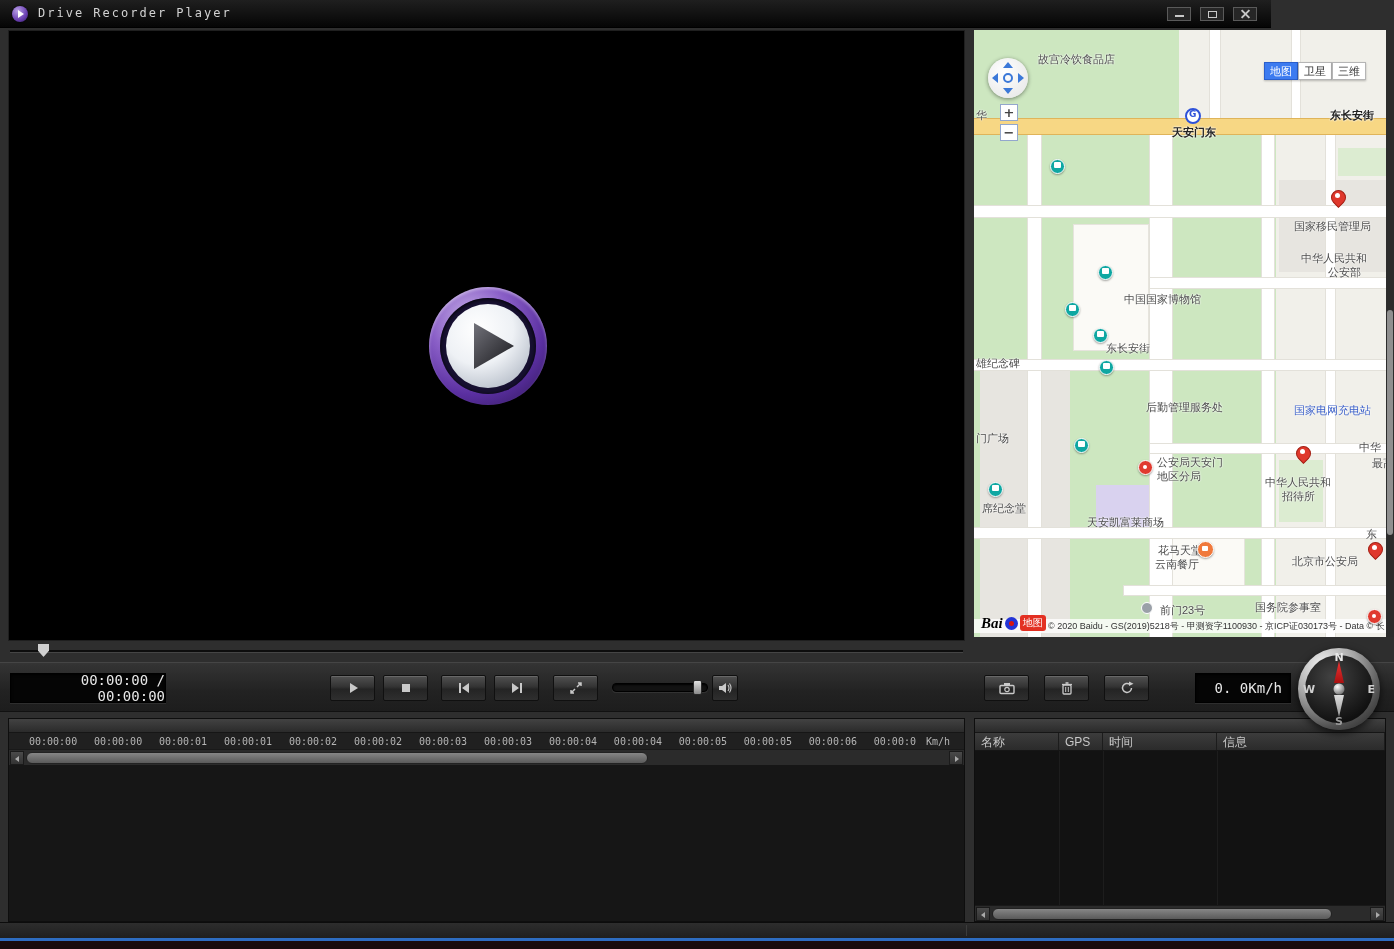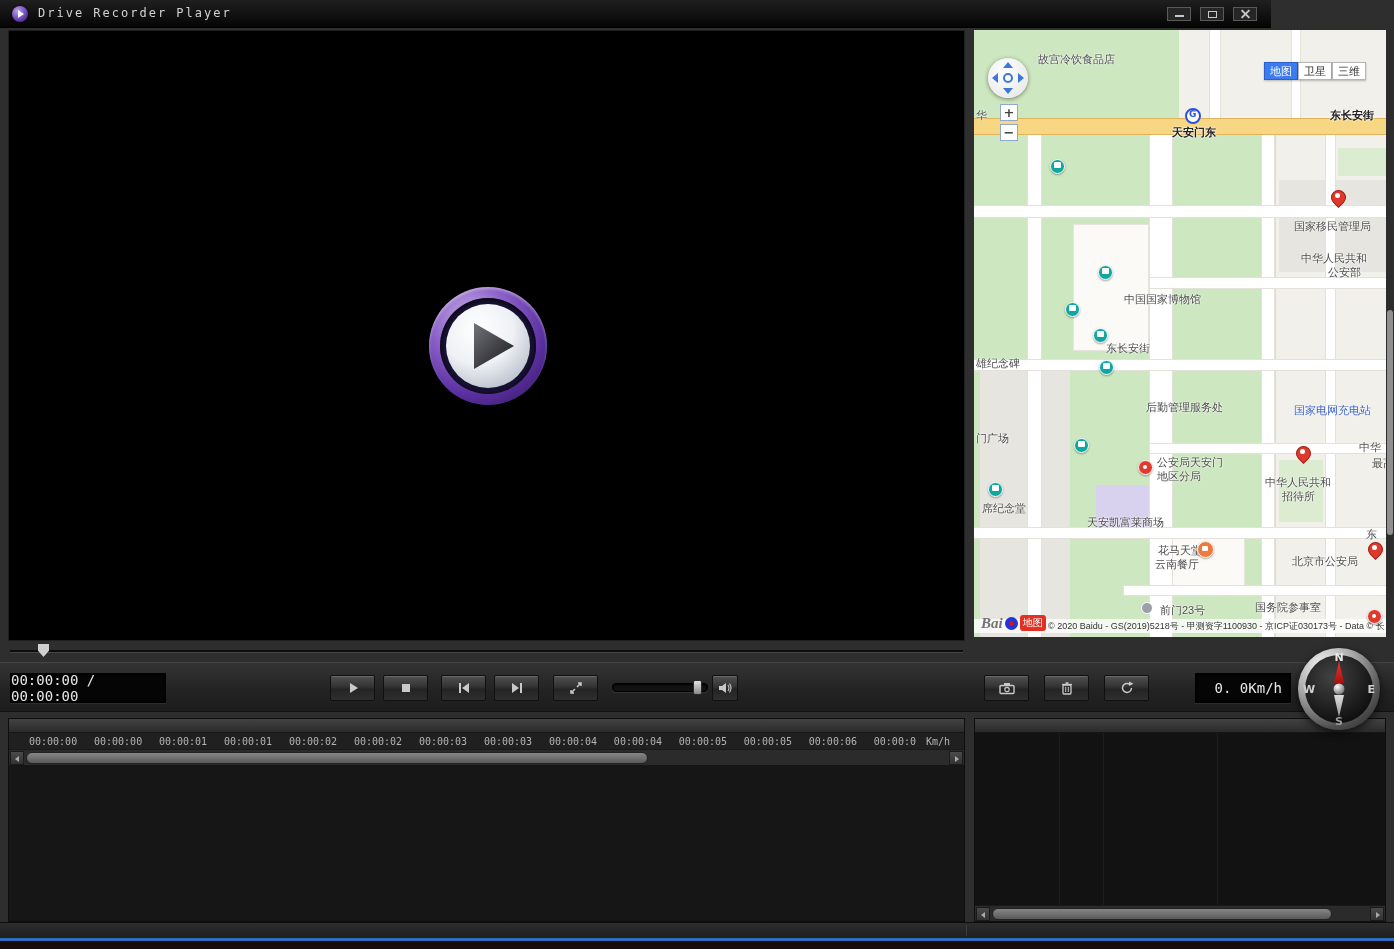--- a/index.html
+++ b/index.html
@@ -42,21 +42,21 @@
     border-bottom:1px solid #454545; cursor:pointer; }
   .seek-thumb { position:absolute; left:30px; top:2px; width:11px; height:13px; background:#d0d0d0;
     clip-path:polygon(0 0,100% 0,100% 52%,50% 100%,0 52%); cursor:pointer;
     box-shadow:0 0 1px #000; }
 
   
   .controls { position:absolute; left:0; top:662px; width:1394px; height:50px;
     background:linear-gradient(#343434,#222 60%,#1d1d1d); border-top:1px solid #454545; border-bottom:1px solid #111; }
   .display-box { position:absolute; background:#050505; border:1px solid #000;
     box-shadow:inset 0 1px 3px #000, 0 1px 0 rgba(255,255,255,.07);
-    color:#e8e8e8; font:14px "DejaVu Sans Mono", monospace; display:flex; align-items:center; }
+    color:#e8e8e8; font:14px "DejaVu Sans Mono", monospace; display:flex; align-items:center;text-align:right; }
   .timebox { left:10px; top:10px; width:156px; height:30px; justify-content:center; }
   .speedbox { left:1195px; top:10px; width:96px; height:30px; justify-content:flex-end; padding-right:8px; }
   .tbtn { position:absolute; top:12px; width:45px; height:26px; cursor:pointer;
     background:linear-gradient(#515151,#333 45%,#242424 55%,#2f2f2f);
     border:1px solid #101010; border-radius:2px; box-shadow:inset 0 1px 0 rgba(255,255,255,.14);
     display:flex; align-items:center; justify-content:center; }
   .sqbtn { width:26px; }
   .vol-track { position:absolute; left:612px; top:20px; width:96px; height:9px; background:#121212;
     border:1px solid #000; border-radius:4px; cursor:pointer;
     box-shadow:inset 0 1px 2px #000, 0 1px 0 rgba(255,255,255,.08); }
@@ -127,21 +127,21 @@
   .pan .ar { right:4px; top:15px; border-top:5px solid transparent; border-bottom:5px solid transparent; border-left:6px solid #3b78d8; }
   .zbtn { position:absolute; left:26px; width:18px; height:17px; background:#fff; border:1px solid #93a7cd;
     color:#444; font:bold 13px/15px "DejaVu Sans", sans-serif; text-align:center; cursor:pointer; }
   .mode { position:absolute; top:32px; height:18px; line-height:16px; padding:0 5px;
     font-size:11px; background:#fff; color:#333; border:1px solid #b5b5b5; cursor:pointer;
     box-shadow:0 1px 2px rgba(0,0,0,.25); }
   .mode.active { background:#3c7bf0; color:#fff; border-color:#2a5fcc; }
   .copybar { position:absolute; left:0; right:0; bottom:4px; height:14px; background:rgba(255,255,255,.78);
     font-size:9px; color:#333; line-height:14px; padding-left:74px; white-space:nowrap; }
   .bailogo { position:absolute; left:7px; bottom:5px; height:18px; display:flex; align-items:center; cursor:pointer; }
-  .bailogo .bai { font:bold italic 15px "Liberation Serif", serif; color:#737373; }
+  .bailogo .bai { font:bold italic 15px "Liberation Serif", serif; color:#000000; }
   .bailogo .paw { width:13px; height:13px; border-radius:50%; background:#2334d6; margin:0 2px; position:relative; }
   .bailogo .paw::after { content:''; position:absolute; left:4px; top:4px; width:5px; height:5px; border-radius:50%; background:#d6150f; }
   .bailogo .badge { background:#e33022; color:#fff; font-size:10px; padding:1px 3px; border-radius:3px; }
   .map-vscroll { position:absolute; left:1386px; top:30px; width:8px; height:607px; background:#2c2c2c; }
   .map-vthumb { position:absolute; left:1px; top:280px; width:6px; height:225px; background:#8f8f8f; border-radius:3px; cursor:pointer; }
 
   
   .bpanel { position:absolute; top:718px; height:204px; background:#161616; border:1px solid #0e0e0e;
     display:flex; flex-direction:column; }
   .bpanel-left { left:8px; width:957px; }
@@ -413,20 +413,26 @@
   </div>
   <div class="hscroll">
     <div class="sb-btn sb-left"></div>
     <div class="sb-thumb" style="left:17px;width:622px"></div>
     <div class="sb-btn sb-right"></div>
   </div>
 </div>
 
 <div class="bpanel bpanel-right">
   <div class="panel-topbar"></div>
+  <div class="table-header">
+      <div class="th" style="flex: 0 0 84px;">名称</div>
+      <div class="th" style="flex: 0 0 44px;">GPS</div>
+      <div class="th" style="flex: 0 0 114px;">时间</div>
+      <div class="th" style="flex: 1 1 0%;">信息</div>
+    </div>
   <div class="table-body">
     <div class="tb-line" style="left:84px"></div>
     <div class="tb-line" style="left:128px"></div>
     <div class="tb-line" style="left:242px"></div>
   </div>
   <div class="hscroll">
     <div class="sb-btn sb-left"></div>
     <div class="sb-thumb" style="left:17px;width:340px"></div>
     <div class="sb-btn sb-right"></div>
   </div>

